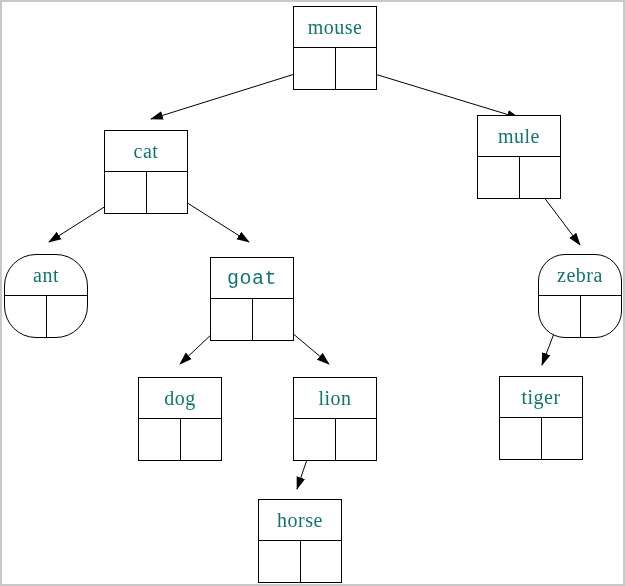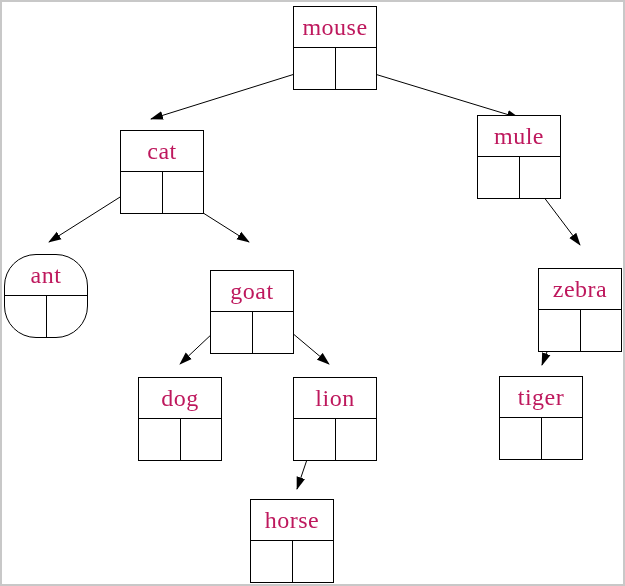--- a/index.html
+++ b/index.html
@@ -27,46 +27,46 @@
     border: 1px solid #000000;
     background: #ffffff;
   }
   .node .label {
     box-sizing: border-box;
     height: 41px;
     border-bottom: 1px solid #000000;
     display: flex;
     align-items: center;
     justify-content: center;
-    font-size: 24px;
-    color: #be185d;
+    font-size: 20px;
+    color: #0f766e;
     letter-spacing: 0.5px;
   }
   .node .cells {
     display: flex;
     height: 41px;
   }
   .node .cell-left {
     box-sizing: border-box;
     flex: 1;
     border-right: 1px solid #000000;
   }
   .node .cell-right { flex: 1; }
 
   
   #node-mouse { left: 291px; top: 4px; }
-  #node-cat   { left: 118px; top: 128px; text-align: right; }
+  #node-cat   { left: 102px; top: 128px; text-align: right; }
   #node-mule  { left: 475px; top: 113px; }
   #node-ant   { left: 2px;   top: 252px; border-radius: 32px; }
-  #node-goat  { left: 208px; top: 268px; }
-  #node-zebra { left: 536px; top: 266px; }
+  #node-goat  { left: 208px; top: 255px; font-family: Liberation Mono, monospace; }
+  #node-zebra { left: 536px; top: 252px; border-radius: 27px; }
   #node-dog   { left: 136px; top: 375px; }
   #node-lion  { left: 291px; top: 375px; }
   #node-tiger { left: 497px; top: 374px; text-align: right; }
-  #node-horse { left: 248px; top: 497px; }
+  #node-horse { left: 256px; top: 497px; }
 </style>
 </head>
 <body>
 
 <div id="figure">
 
   <svg id="edges" viewBox="0 0 625 586" xmlns="http://www.w3.org/2000/svg">
     <defs>
       <marker id="arrow" markerWidth="13" markerHeight="10" refX="12" refY="5" orient="auto" markerUnits="userSpaceOnUse">
         <path d="M0,0.6 L13,5 L0,9.4 Z" fill="#000000"></path>

